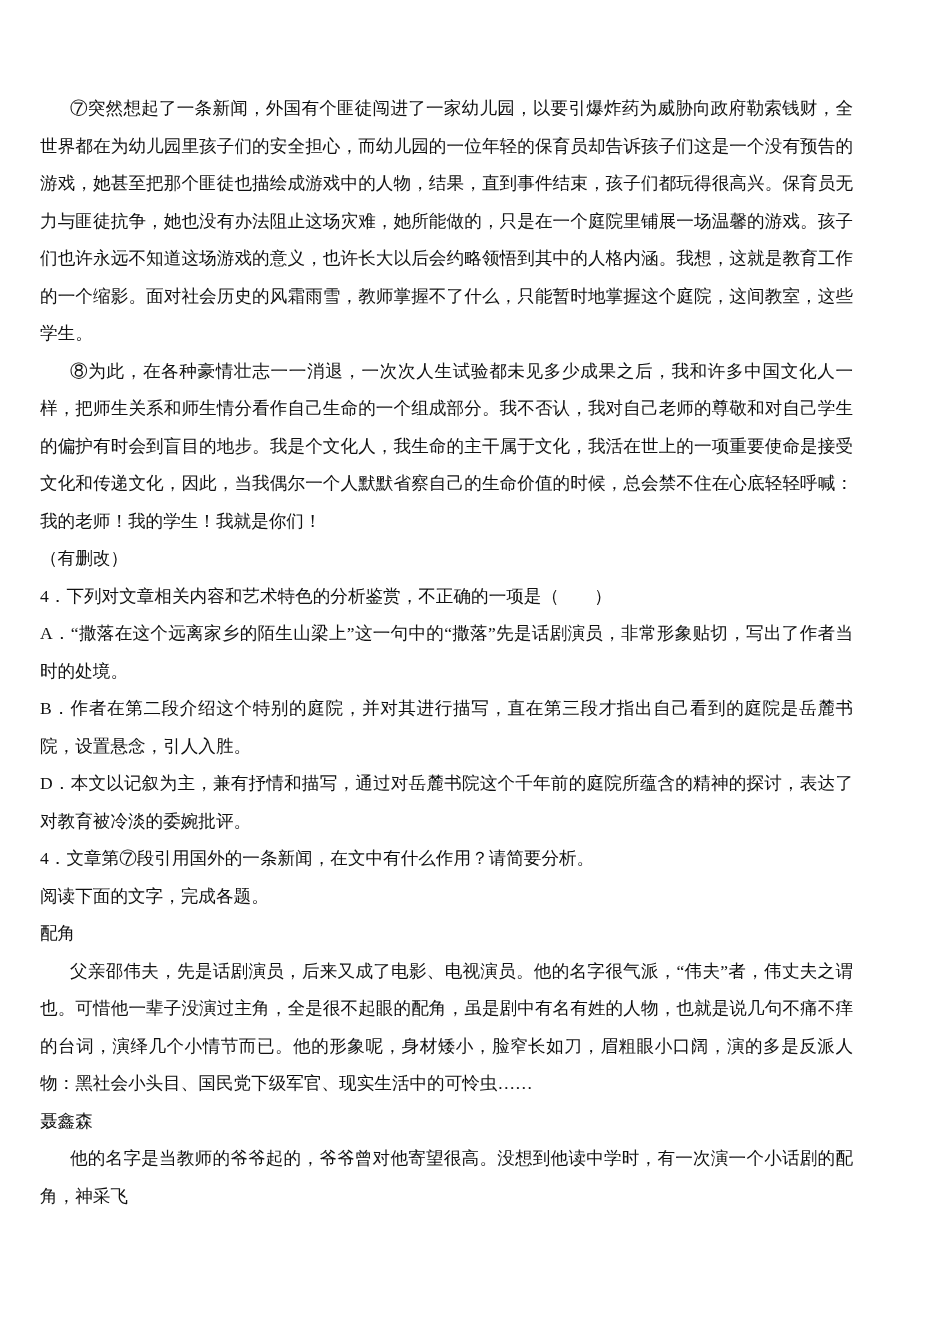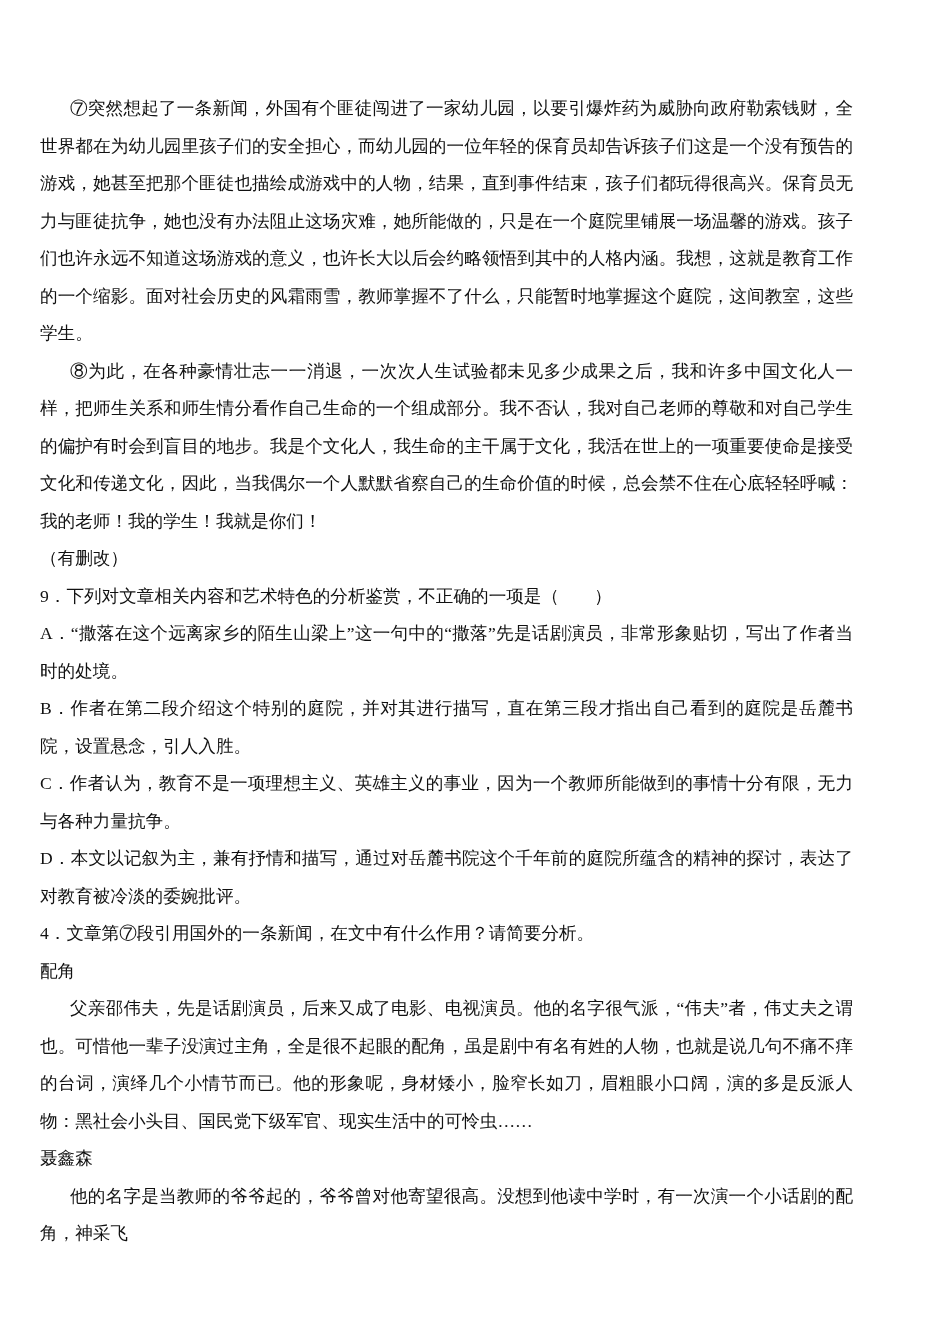--- a/index.html
+++ b/index.html
@@ -43,33 +43,33 @@
 
 <div class="page">
 
   <p class="para indent">⑦突然想起了一条新闻，外国有个匪徒闯进了一家幼儿园，以要引爆炸药为威胁向政府勒索钱财，全世界都在为幼儿园里孩子们的安全担心，而幼儿园的一位年轻的保育员却告诉孩子们这是一个没有预告的游戏，她甚至把那个匪徒也描绘成游戏中的人物，结果，直到事件结束，孩子们都玩得很高兴。保育员无力与匪徒抗争，她也没有办法阻止这场灾难，她所能做的，只是在一个庭院里铺展一场温馨的游戏。孩子们也许永远不知道这场游戏的意义，也许长大以后会约略领悟到其中的人格内涵。我想，这就是教育工作的一个缩影。面对社会历史的风霜雨雪，教师掌握不了什么，只能暂时地掌握这个庭院，这间教室，这些学生。</p>
 
   <p class="para indent">⑧为此，在各种豪情壮志一一消退，一次次人生试验都未见多少成果之后，我和许多中国文化人一样，把师生关系和师生情分看作自己生命的一个组成部分。我不否认，我对自己老师的尊敬和对自己学生的偏护有时会到盲目的地步。我是个文化人，我生命的主干属于文化，我活在世上的一项重要使命是接受文化和传递文化，因此，当我偶尔一个人默默省察自己的生命价值的时候，总会禁不住在心底轻轻呼喊：我的老师！我的学生！我就是你们！</p>
 
 
   <p class="para">（有删改）</p>
 
-  <p class="para">9．下列对文章相关内容和艺术特色的分析鉴赏，不正确的一项是（　　）</p>
+  <p class="para">4．下列对文章相关内容和艺术特色的分析鉴赏，不正确的一项是（　　）</p>
 
   <p class="para">A．“撒落在这个远离家乡的陌生山梁上”这一句中的“撒落”先是话剧演员，非常形象贴切，写出了作者当时的处境。</p>
 
   <p class="para">B．作者在第二段介绍这个特别的庭院，并对其进行描写，直在第三段才指出自己看到的庭院是岳麓书院，设置悬念，引人入胜。</p>
 
-  <p class="para">C．作者认为，教育不是一项理想主义、英雄主义的事业，因为一个教师所能做到的事情十分有限，无力与各种力量抗争。</p>
 
   <p class="para">D．本文以记叙为主，兼有抒情和描写，通过对岳麓书院这个千年前的庭院所蕴含的精神的探讨，表达了对教育被冷淡的委婉批评。</p>
 
   <p class="para">4．文章第⑦段引用国外的一条新闻，在文中有什么作用？请简要分析。</p>
 
 
+  <p class="para">阅读下面的文字，完成各题。</p>
 
   <p class="para">配角</p>
 
   <p class="para indent">父亲邵伟夫，先是话剧演员，后来又成了电影、电视演员。他的名字很气派，“伟夫”者，伟丈夫之谓也。可惜他一辈子没演过主角，全是很不起眼的配角，虽是剧中有名有姓的人物，也就是说几句不痛不痒的台词，演绎几个小情节而已。他的形象呢，身材矮小，脸窄长如刀，眉粗眼小口阔，演的多是反派人物：黑社会小头目、国民党下级军官、现实生活中的可怜虫……</p>
 
   <p class="para">聂鑫森</p>
 
   <p class="para indent">他的名字是当教师的爷爷起的，爷爷曾对他寄望很高。没想到他读中学时，有一次演一个小话剧的配角，神采飞</p>
 
 </div>

